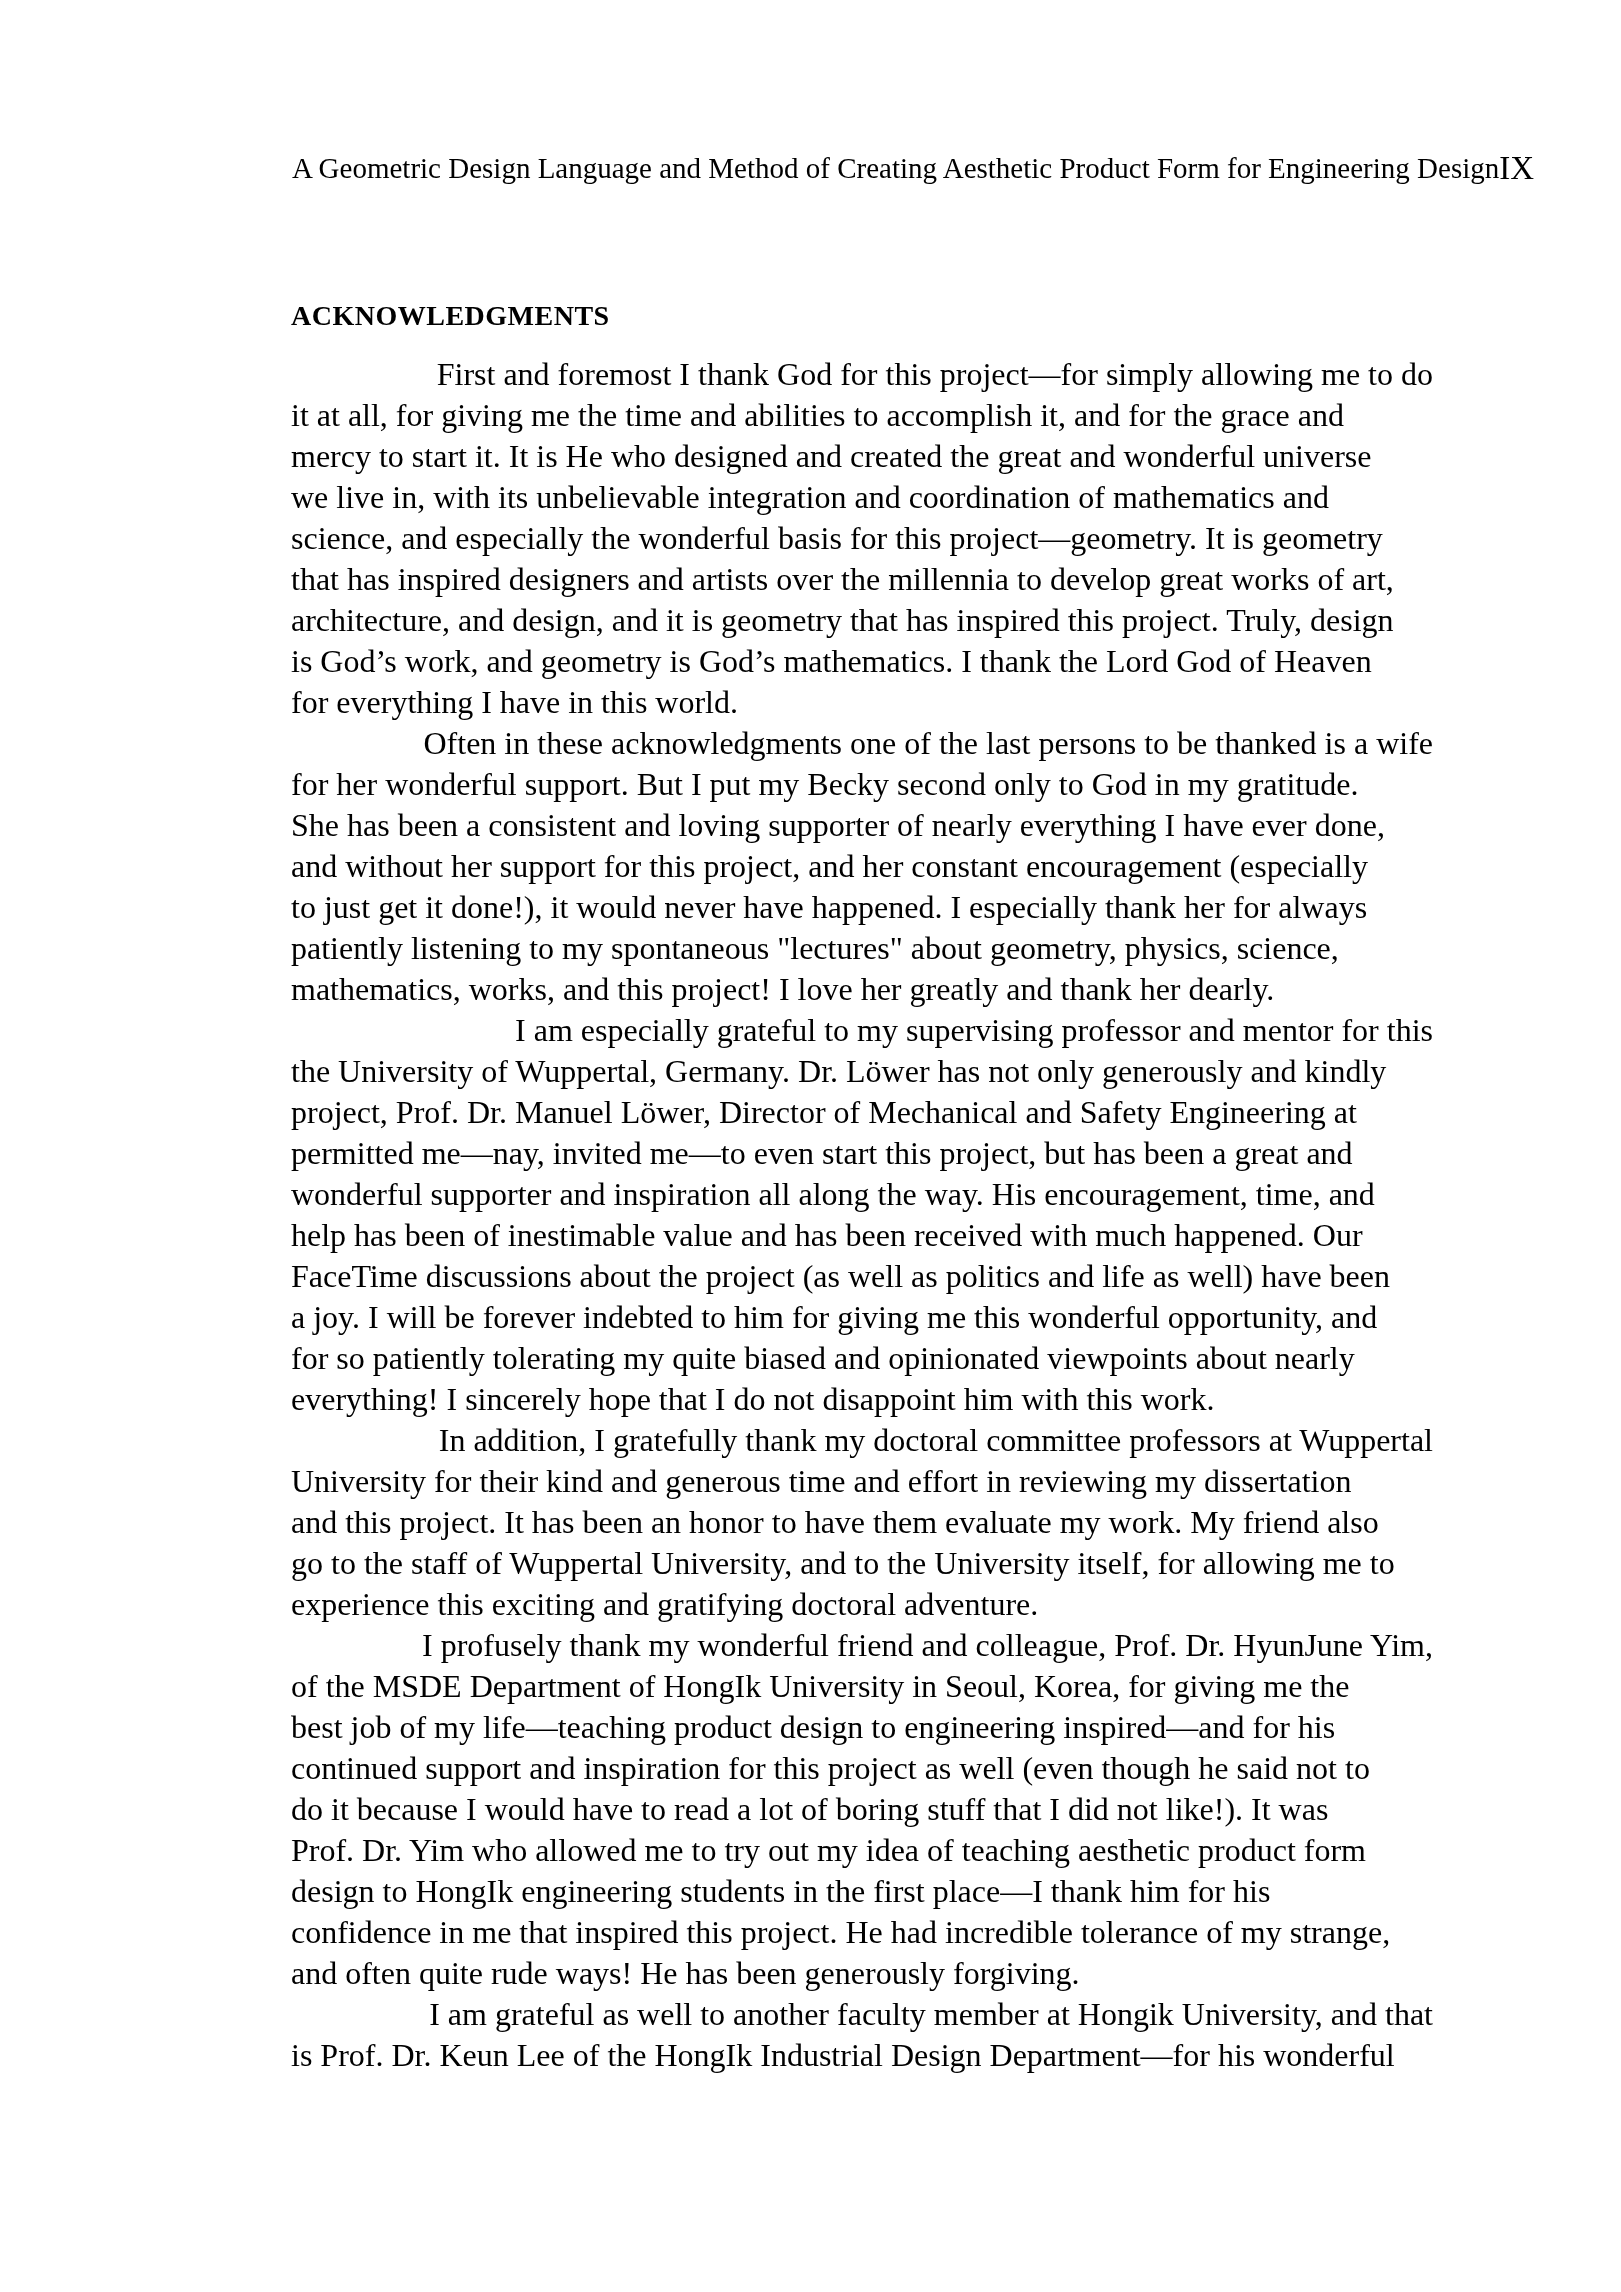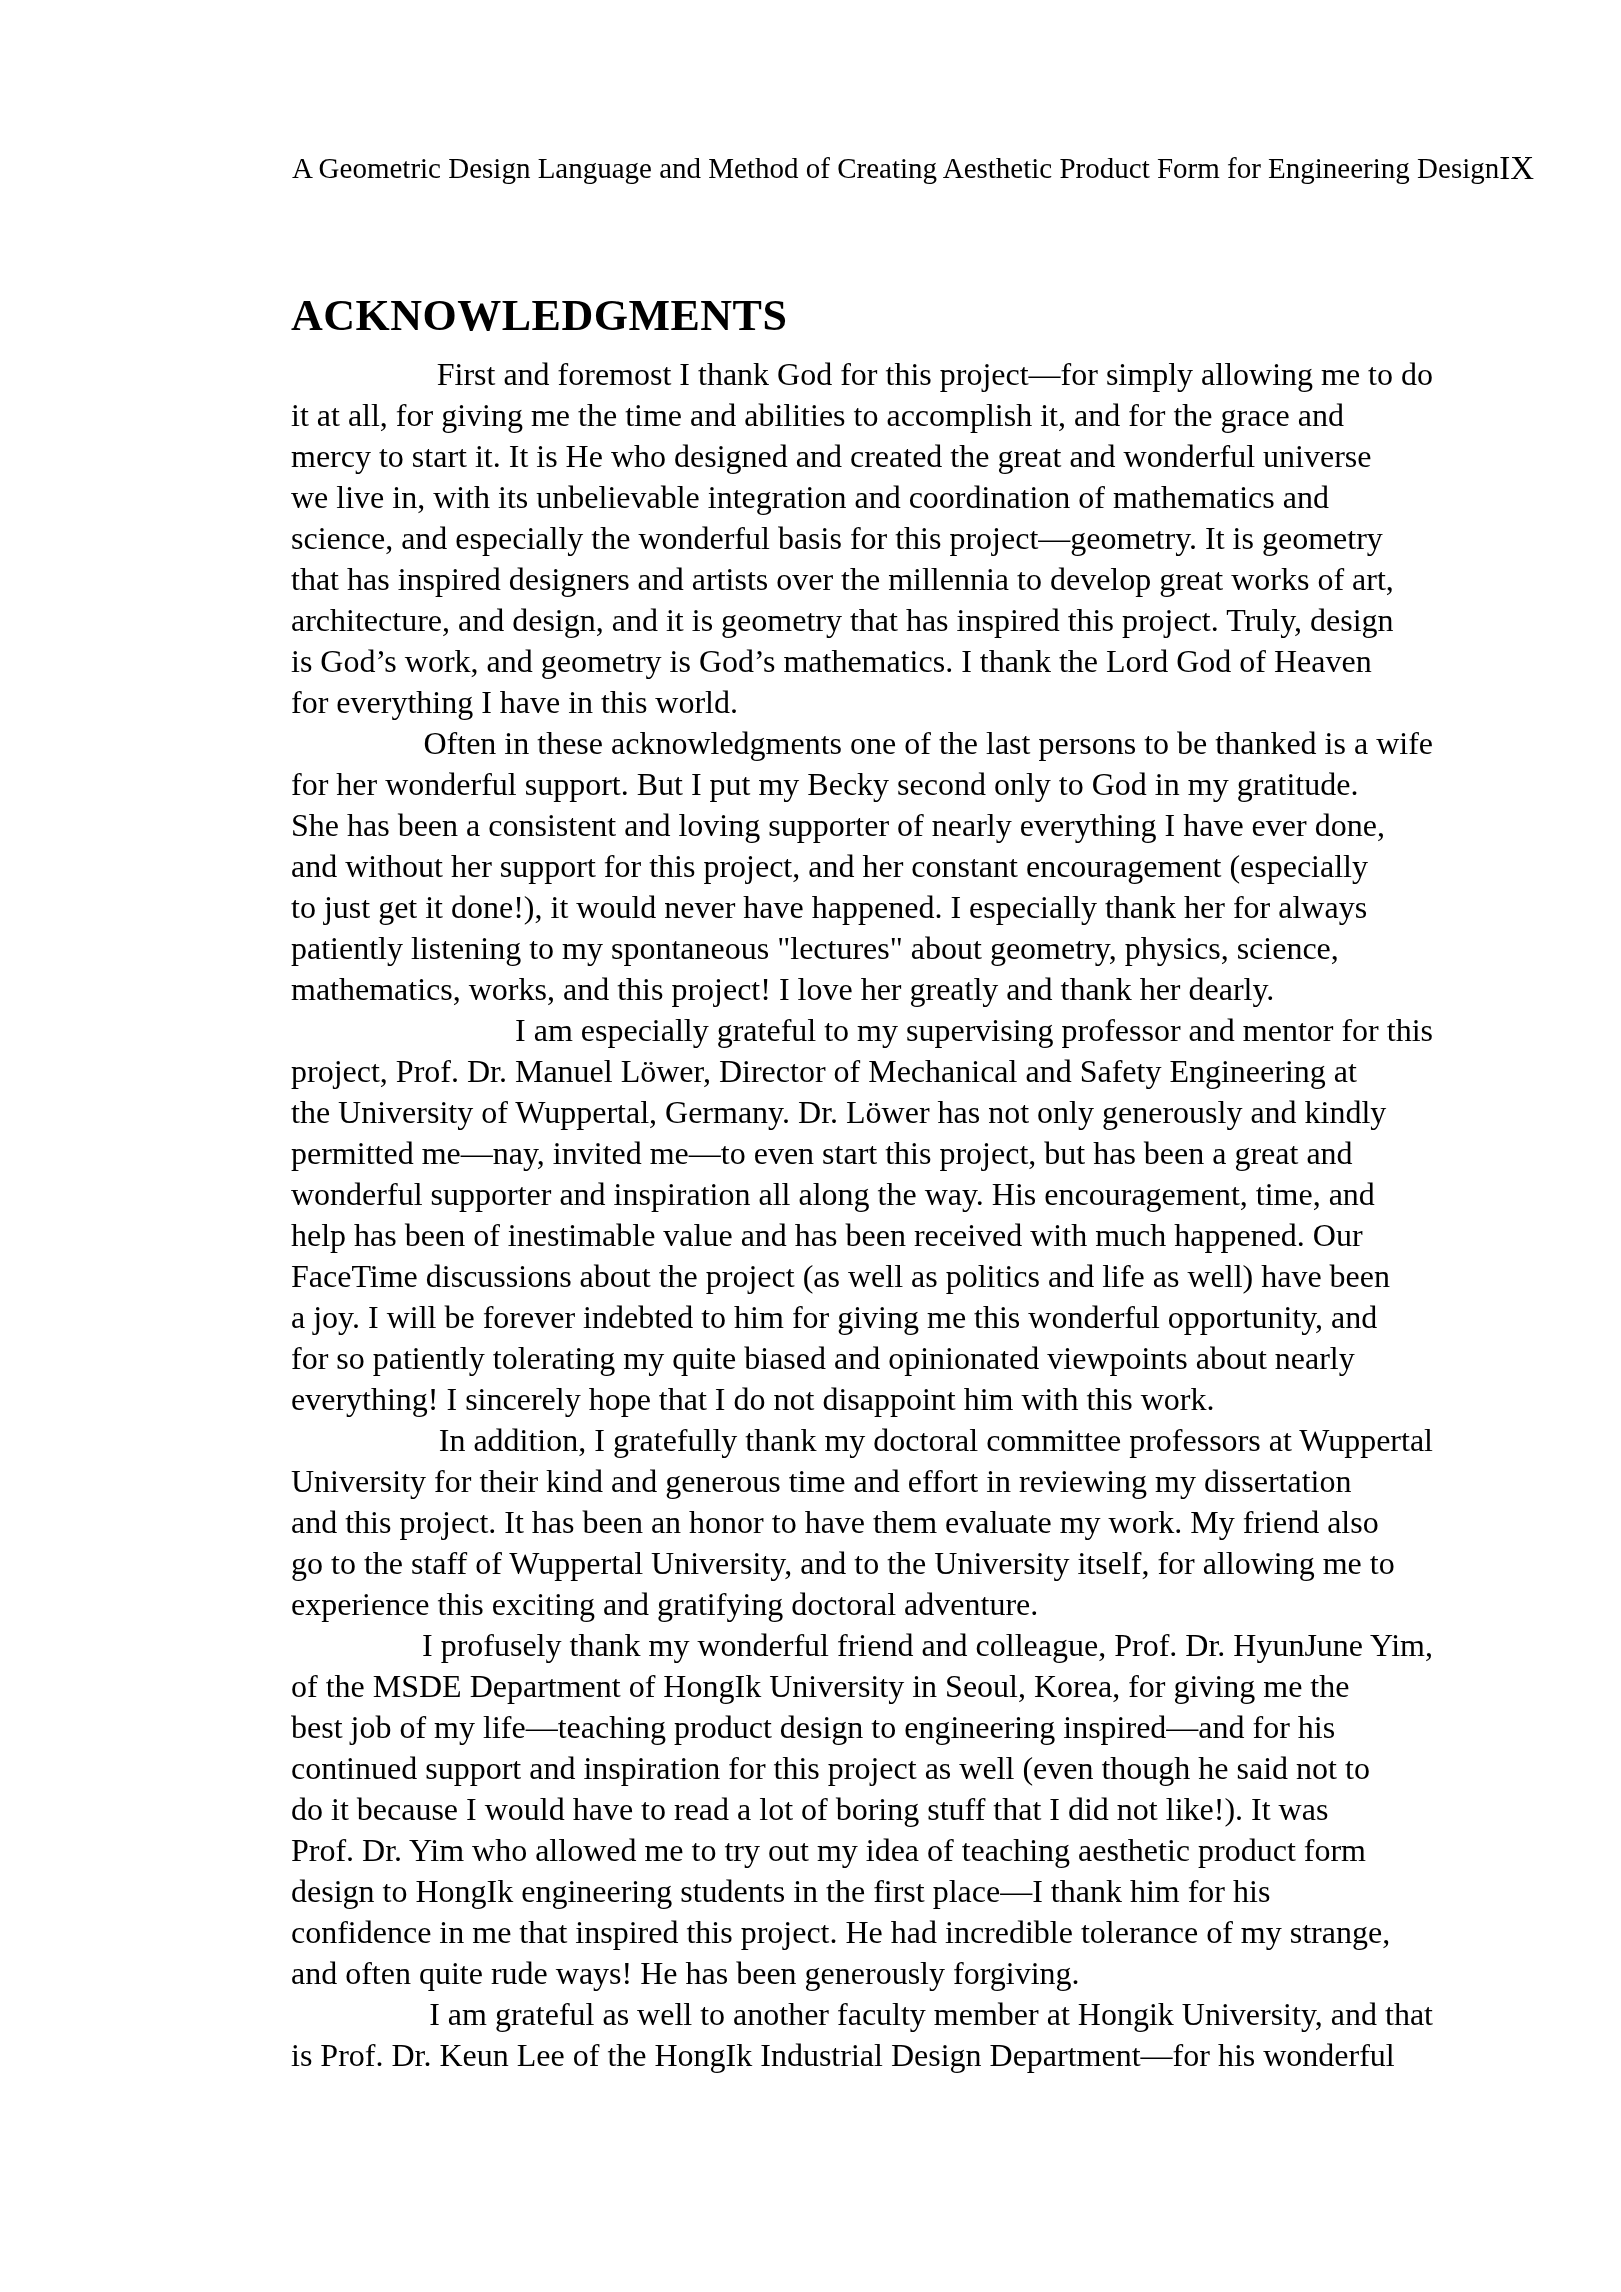--- a/index.html
+++ b/index.html
@@ -34,21 +34,21 @@
     white-space: nowrap;
   }
   .page-number {
     font-size: 33px;
     line-height: 33px;
   }
   .section-heading {
     position: absolute;
     left: 291px;
     top: 295px;
-    font-size: 44px;
+    font-size: 28px;
     line-height: 41px;
     font-weight: bold;
     letter-spacing: 0.5px;
     white-space: nowrap;
   }
   .body-text {
     position: absolute;
     left: 291px;
     top: 354px;
     width: 1142px;
@@ -88,22 +88,22 @@
         <div class="line indent">Often in these acknowledgments one of the last persons to be thanked is a wife</div>
         <div class="line">for her wonderful support. But I put my Becky second only to God in my gratitude.</div>
         <div class="line">She has been a consistent and loving supporter of nearly everything I have ever done,</div>
         <div class="line">and without her support for this project, and her constant encouragement (especially</div>
         <div class="line">to just get it done!), it would never have happened. I especially thank her for always</div>
         <div class="line">patiently listening to my spontaneous "lectures" about geometry, physics, science,</div>
         <div class="line">mathematics, works, and this project! I love her greatly and thank her dearly.</div>
       </div>
       <div class="para">
         <div class="line indent">I am especially grateful to my supervising professor and mentor for this</div>
+        <div class="line">the University of Wuppertal, Germany. Dr. Löwer has not only generously and kindly</div>
         <div class="line">project, Prof. Dr. Manuel Löwer, Director of Mechanical and Safety Engineering at</div>
-        <div class="line">the University of Wuppertal, Germany. Dr. Löwer has not only generously and kindly</div>
         <div class="line">permitted me—nay, invited me—to even start this project, but has been a great and</div>
         <div class="line">wonderful supporter and inspiration all along the way. His encouragement, time, and</div>
         <div class="line">help has been of inestimable value and has been received with much happened. Our</div>
         <div class="line">FaceTime discussions about the project (as well as politics and life as well) have been</div>
         <div class="line">a joy. I will be forever indebted to him for giving me this wonderful opportunity, and</div>
         <div class="line">for so patiently tolerating my quite biased and opinionated viewpoints about nearly</div>
         <div class="line">everything! I sincerely hope that I do not disappoint him with this work.</div>
       </div>
       <div class="para">
         <div class="line indent">In addition, I gratefully thank my doctoral committee professors at Wuppertal</div>

